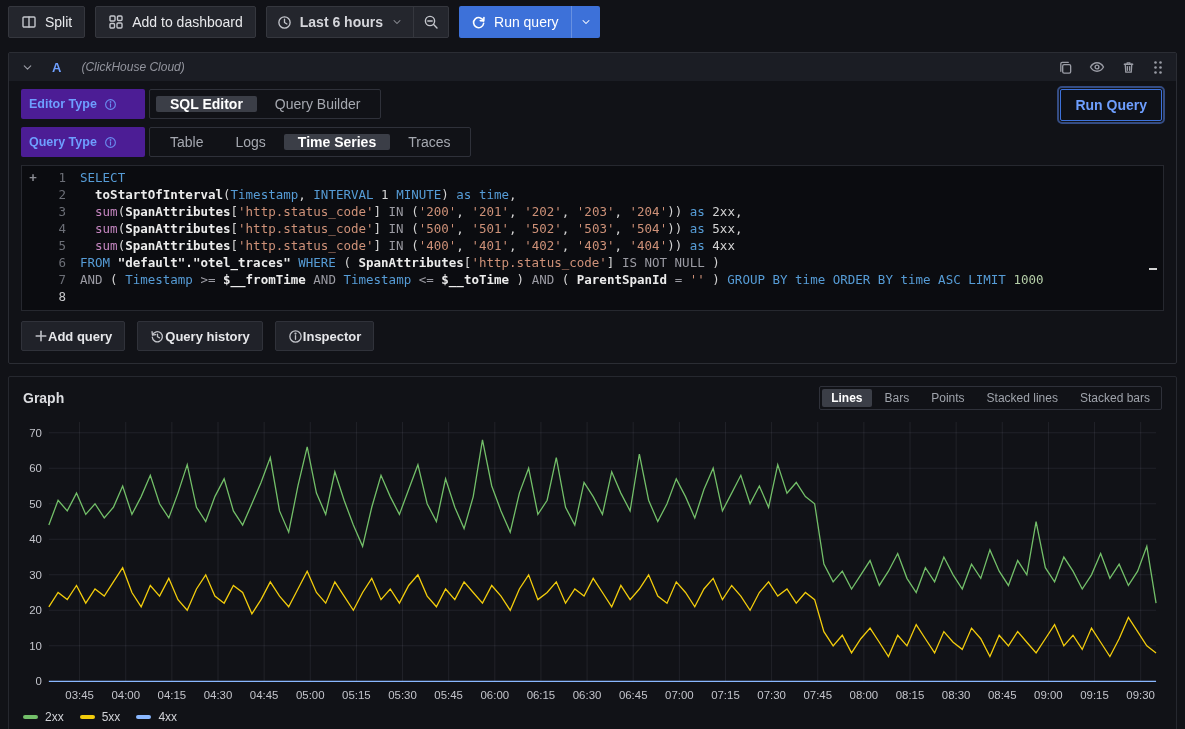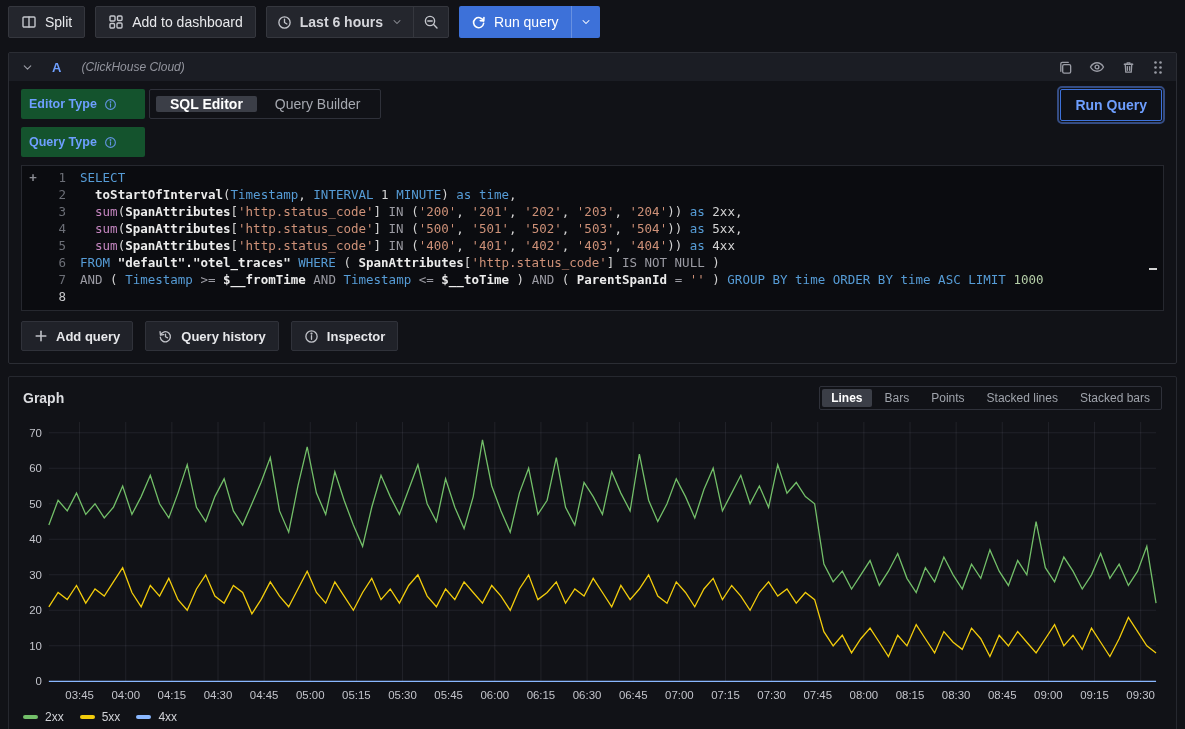--- a/index.html
+++ b/index.html
@@ -50,21 +50,21 @@
   .row-header .collapse { color:#9a9ca5; cursor:pointer; display:flex; }
   .ref-id { color:#6e9fff; font-weight:700; font-size:13px; margin-left:8px; cursor:pointer; }
   .ds-hint { color:#92949d; font-style:italic; font-size:12px; margin-left:10px;text-align:right; }
   .row-header .spacer { flex:1; }
   .hdr-icons { display:flex; align-items:center; gap:16px; color:#9a9ca5; }
   .hdr-icons span { cursor:pointer; display:flex; }
 
   .editor-body { padding:8px 12px 10px 12px; }
   .form-row { display:flex; align-items:flex-start; margin-bottom:6px; }
   .inline-label {
-    width:124px; height:30px; background:#14532d; display:flex; align-items:center; gap:7px;
+    width:124px; height:30px; background:#4c1d95; display:flex; align-items:center; gap:7px;
     padding:0 8px; margin-right:4px; border-radius:2px;
     color:#6e9fff; font-size:12.5px; font-weight:600;
   }
   .inline-label .info { color:#6e9fff; opacity:.85; display:flex; cursor:pointer; }
   .segmented { display:inline-flex; border:1px solid #2f313a; border-radius:2px; background:#111217; padding:4px; height:30px; }
   .segmented .seg-item {
     display:flex; align-items:center; padding:0 14px; font-size:14px; color:#a5a8b0;
     cursor:pointer; border-radius:2px; margin:2px;
   }
   .segmented .seg-item.selected { background:#3b3e47; color:#fff; font-weight:700; }
@@ -92,21 +92,21 @@
   .tk-num { color:#b5cea8; }
   .tk-mag { color:#c586c0; }
   .tk-b { color:#ececec; font-weight:700; }
   .tk-op { color:#9b9ba3; }
   .tk-plain { color:#d4d4d4; }
   .code-cursor { position:absolute; right:6px; bottom:40px; width:8px; height:2px; background:#d4d4d4; }
 
   
   .actions-row { display:flex; gap:12px; padding:10px 12px 12px 12px; }
   .action-btn {
-    display:flex; align-items:center; gap:8px; height:30px; padding:0 12px;
+    display:flex; align-items:center; gap:0; height:30px; padding:0 12px;
     background:#202229; border:1px solid #30323a; border-radius:2px;
     color:#e6e7ea; font-weight:600; font-size:13px; cursor:pointer;
   }
   .action-btn .aic { color:#c0c2c8; display:flex; }
 
   
   .graph-panel { margin:12px 8px 0 8px; border:1px solid #26282f; border-radius:2px; background:#111217; height:360px; padding:8px; display:flex; flex-direction:column; }
   .graph-header { display:flex; align-items:center; justify-content:space-between; height:26px; padding:0 6px 0 6px; }
   .graph-title { font-weight:700; font-size:14px; color:#dcdde1; }
   .mode-group { display:flex; border:1px solid #2f313a; border-radius:2px; height:24px; }
@@ -268,20 +268,26 @@
       <div class="inline-label">
         <span>Query Type</span>
         <span class="info">
           <svg class="ic" width="13" height="13" viewBox="0 0 16 16">
               <circle cx="8" cy="8" r="6"></circle>
               <line x1="8" y1="7.2" x2="8" y2="11"></line>
               <circle cx="8" cy="4.9" r="0.4" fill="currentColor"></circle>
             </svg>
         </span>
       </div>
+      <div class="segmented" id="query-type-group">
+          <div class="seg-item">Table</div>
+          <div class="seg-item">Logs</div>
+          <div class="seg-item selected">Time Series</div>
+          <div class="seg-item">Traces</div>
+        </div>
     </div>
 
     <div class="code-editor" id="code-editor">
       <div class="code-cursor"></div>
     <div class="code-line"><span class="gutter"><span class="glyph">+</span><span class="lineno">1</span></span><span class="code-text"><span class="tk-kw">SELECT</span></span></div>
         <div class="code-line"><span class="gutter"><span class="glyph"></span><span class="lineno">2</span></span><span class="code-text"><span class="tk-plain">  </span><span class="tk-b">toStartOfInterval</span><span class="tk-plain">(</span><span class="tk-kw">Timestamp</span><span class="tk-plain">, </span><span class="tk-kw">INTERVAL</span><span class="tk-plain"> 1 </span><span class="tk-kw">MINUTE</span><span class="tk-plain">) </span><span class="tk-kw">as</span><span class="tk-plain"> </span><span class="tk-kw">time</span><span class="tk-plain">,</span></span></div>
         <div class="code-line"><span class="gutter"><span class="glyph"></span><span class="lineno">3</span></span><span class="code-text"><span class="tk-plain">  </span><span class="tk-mag">sum</span><span class="tk-plain">(</span><span class="tk-b">SpanAttributes</span><span class="tk-plain">[</span><span class="tk-str">'http.status_code'</span><span class="tk-plain">] </span><span class="tk-op">IN</span><span class="tk-plain"> (</span><span class="tk-str">'200'</span><span class="tk-plain">, </span><span class="tk-str">'201'</span><span class="tk-plain">, </span><span class="tk-str">'202'</span><span class="tk-plain">, </span><span class="tk-str">'203'</span><span class="tk-plain">, </span><span class="tk-str">'204'</span><span class="tk-plain">)) </span><span class="tk-kw">as</span><span class="tk-plain"> 2xx,</span></span></div>
         <div class="code-line"><span class="gutter"><span class="glyph"></span><span class="lineno">4</span></span><span class="code-text"><span class="tk-plain">  </span><span class="tk-mag">sum</span><span class="tk-plain">(</span><span class="tk-b">SpanAttributes</span><span class="tk-plain">[</span><span class="tk-str">'http.status_code'</span><span class="tk-plain">] </span><span class="tk-op">IN</span><span class="tk-plain"> (</span><span class="tk-str">'500'</span><span class="tk-plain">, </span><span class="tk-str">'501'</span><span class="tk-plain">, </span><span class="tk-str">'502'</span><span class="tk-plain">, </span><span class="tk-str">'503'</span><span class="tk-plain">, </span><span class="tk-str">'504'</span><span class="tk-plain">)) </span><span class="tk-kw">as</span><span class="tk-plain"> 5xx,</span></span></div>
         <div class="code-line"><span class="gutter"><span class="glyph"></span><span class="lineno">5</span></span><span class="code-text"><span class="tk-plain">  </span><span class="tk-mag">sum</span><span class="tk-plain">(</span><span class="tk-b">SpanAttributes</span><span class="tk-plain">[</span><span class="tk-str">'http.status_code'</span><span class="tk-plain">] </span><span class="tk-op">IN</span><span class="tk-plain"> (</span><span class="tk-str">'400'</span><span class="tk-plain">, </span><span class="tk-str">'401'</span><span class="tk-plain">, </span><span class="tk-str">'402'</span><span class="tk-plain">, </span><span class="tk-str">'403'</span><span class="tk-plain">, </span><span class="tk-str">'404'</span><span class="tk-plain">)) </span><span class="tk-kw">as</span><span class="tk-plain"> 4xx</span></span></div>
         <div class="code-line"><span class="gutter"><span class="glyph"></span><span class="lineno">6</span></span><span class="code-text"><span class="tk-kw">FROM</span><span class="tk-plain"> </span><span class="tk-b">"default"."otel_traces"</span><span class="tk-plain"> </span><span class="tk-kw">WHERE</span><span class="tk-plain"> ( </span><span class="tk-b">SpanAttributes</span><span class="tk-plain">[</span><span class="tk-str">'http.status_code'</span><span class="tk-plain">] </span><span class="tk-op">IS NOT NULL</span><span class="tk-plain"> )</span></span></div>

